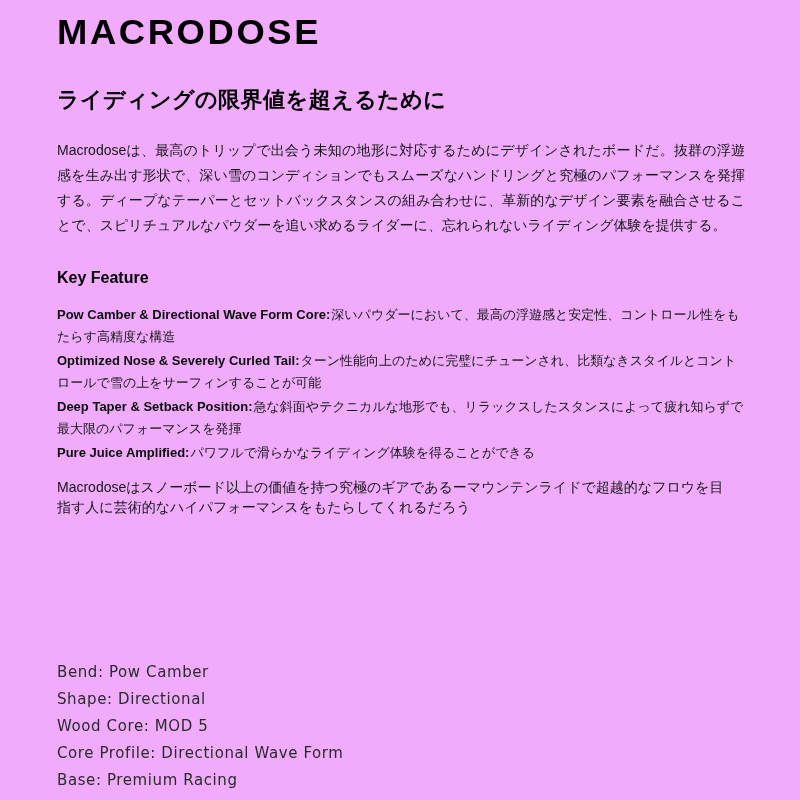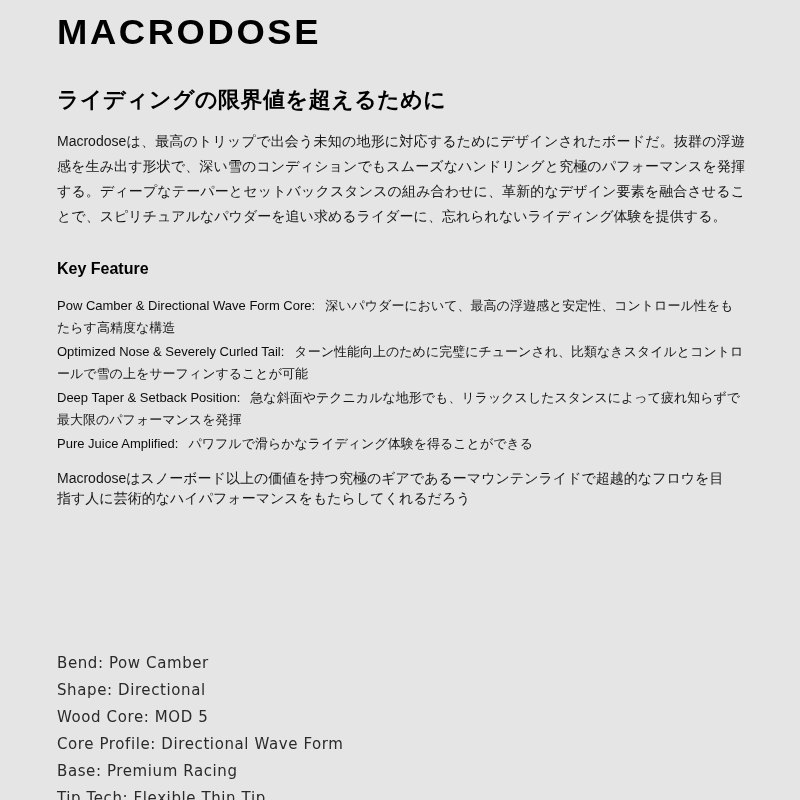--- a/index.html
+++ b/index.html
@@ -13,21 +13,21 @@
     overflow: hidden;
     font-family: "Liberation Sans", "DejaVu Sans", sans-serif;
     color: #111;
     -webkit-font-smoothing: antialiased;
   }
   .page {
     box-sizing: border-box;
     width: 800px;
     height: 800px;
     padding: 14px 55px 0 57px;
-    background: #e5e5e5;
+    background: #f0abfc;
   }
   .product-title {
     margin: 0;
     font-size: 35px;
     line-height: 36px;
     font-weight: 700;
     letter-spacing: 2.5px;
     color: #000;
     transform: scaleX(1.04);
     transform-origin: left center;
@@ -35,21 +35,21 @@
   }
   .jp-headline {
     margin: 36px 0 0 0;
     font-size: 22px;
     line-height: 28px;
     font-weight: 700;
     color: #000;
     letter-spacing: 0.5px;
   }
   .intro-paragraph {
-    margin: 15px 0 0 0;
+    margin: 24px 0 0 0;
     font-size: 14px;
     line-height: 25px;
     color: #161616;
     text-align: justify;
   }
   .key-feature-heading {
     margin: 30px 0 16px 0;
     font-size: 16px;
     line-height: 20px;
     font-weight: 700;
@@ -60,23 +60,23 @@
     padding: 0;
     list-style: none;
   }
   .feature-item {
     margin: 0 0 2px 0;
     font-size: 13px;
     line-height: 22px;
     color: #161616;
   }
   .feature-title {
-    font-weight: 400;
+    font-weight: 700;
     color: #0c0c0c;
-    margin-right: 10px;
+    margin-right: 1px;
   }
   .feature-desc {
     font-weight: 400;
   }
   .closing-paragraph {
     margin: 13px 13px 0 0;
     font-size: 14px;
     line-height: 20px;
     color: #161616;
   }

